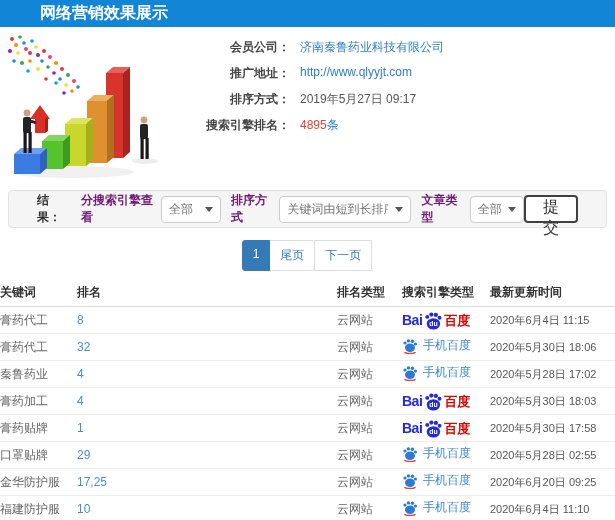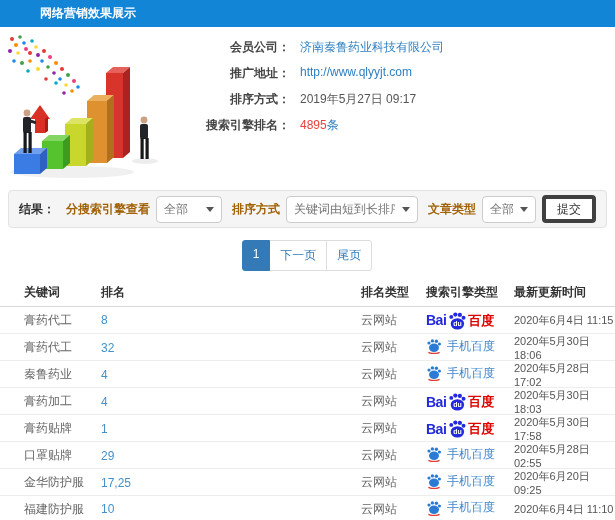--- a/index.html
+++ b/index.html
@@ -3,56 +3,56 @@
 <meta charset="utf-8">
 <style>
   * { box-sizing: border-box; margin: 0; padding: 0; }
   html,body { width: 615px; height: 520px; }
   body {
     font-family: "Liberation Sans", "DejaVu Sans", sans-serif;
     background: #fff; overflow: hidden; position: relative;
   }
   
   .topbar { height: 27px; background: #1385d6; color: #fff; display: flex;
-            align-items: center; padding-left: 40px; font-size: 12px; font-weight: bold; }
+            align-items: center; padding-left: 40px; font-size: 16px; font-weight: bold; }
   
   .info { display: flex; height: 163px; }
   .hero { width: 176px; height: 152px; margin: 4px 0 0 0; flex: none; }
   .fields { margin: 12px 0 0 10px; font-size: 12px; }
   .frow { display: flex; align-items: flex-start; height: 26px; }
   .flabel { width: 104px; text-align: right; font-weight: bold; color: #444; }
   .fvalue { margin-left: 10px; color: #2d7fc1; text-decoration: none; }
   .fvalue.plain { color: #555; }
   .num { color: #e8423c; }
   .unit { color: #2d7fc1; }
   
   .panel { margin: 0 8px; height: 38px; background: #f5f5f5; border: 1px solid #e2e2e2;
-           border-radius: 4px; display: flex; align-items: center; padding: 0 10px; font-size: 12px; }
+           border-radius: 4px; display: flex; align-items: center; padding: 0 28px; font-size: 12px; }
   .result-label { font-weight: bold; color: #333; }
   .controls { margin-left: auto; display: flex; align-items: center; }
-  .ctl-label { font-weight: bold; color: #a16207; margin: 0 6px 0 10px; }
+  .ctl-label { font-weight: bold; color: #701a75; margin: 0 6px 0 10px; }
   .sel { background: #fff; border: 1px solid #ccc; border-radius: 4px; height: 27px;
          display: flex; align-items: center; padding: 0 7px; color: #737373; cursor: pointer; }
   .sel .txt { flex: 1; white-space: nowrap; overflow: hidden; }
   .caret { width: 0; height: 0; border-left: 4px solid transparent; border-right: 4px solid transparent;
            border-top: 5px solid #555; margin-left: 7px; flex: none; }
   .sel.w1 { width: 66px; } .sel.w2 { width: 132px; } .sel.w3 { width: 54px; }
-  .submit { height: 28px; padding: 0 11px; margin-left: 6px; background: #fff; border: 4px solid #404040;
-            border-radius: 4px; color: #333; font-size: 12px; cursor: pointer; }
+  .submit { height: 28px; padding: 0 11px; margin-left: 0; background: #fff; border: 2px solid #404040;
+            border-radius: 4px; color: #333; font-size: 16px; cursor: pointer; }
   
   .pager { display: flex; justify-content: center; margin: 12px 0 0 0; }
   .pg { border: 1px solid #ddd; background: #fff; color: #337ab7; font-size: 12px;
         padding: 6px 10px; margin-left: -1px; text-decoration: none; cursor: pointer; }
   .pg.active { background: #337ab7; border-color: #337ab7; color: #fff;
                border-radius: 3px 0 0 3px; position: relative; z-index: 1; }
   .pg.last { border-radius: 0 3px 3px 0; }
   
   .table { margin-top: 8px; }
   .thead, .trow { display: grid; grid-template-columns: 77px 260px 65px 88px 1fr;
-                  align-items: center; padding-left: 24px; }
+                  align-items: center; padding-left: 0; }
   .thead { height: 28px; font-weight: bold; color: #333; font-size: 12px;
            border-bottom: 1px solid #d9d9d9; }
   .trow { height: 27px; border-bottom: 1px solid #ededed; font-size: 12px; color: #666; }
   .rank { color: #4490ca; }
   .time { color: #555; font-size: 11px; }
   
   .bd-pc { display: inline-flex; align-items: center; line-height: 1; }
   .bd-pc .bai { color: #2329dd; font-size: 14px; font-weight: bold; letter-spacing: -0.5px; }
   .bd-pc .cn  { color: #de0500; font-size: 13px; font-weight: bold; }
   .bd-pc svg { margin: 0 1px -1px 1px; }
@@ -194,22 +194,22 @@
     <div class="sel w3">
       <span class="txt">全部</span>
       <span class="caret"></span>
     </div>
     <button class="submit">提交</button>
   </div>
 </div>
 
 <div class="pager">
   <a class="pg active">1</a>
+  <a class="pg last">尾页</a>
   <a class="pg">下一页</a>
-  <a class="pg last">尾页</a>
 </div>
 
 <div class="table">
   <div class="thead">
     <span>关键词</span>
     <span>排名</span>
     <span>排名类型</span>
     <span>搜索引擎类型</span>
     <span>最新更新时间</span>
   </div>

